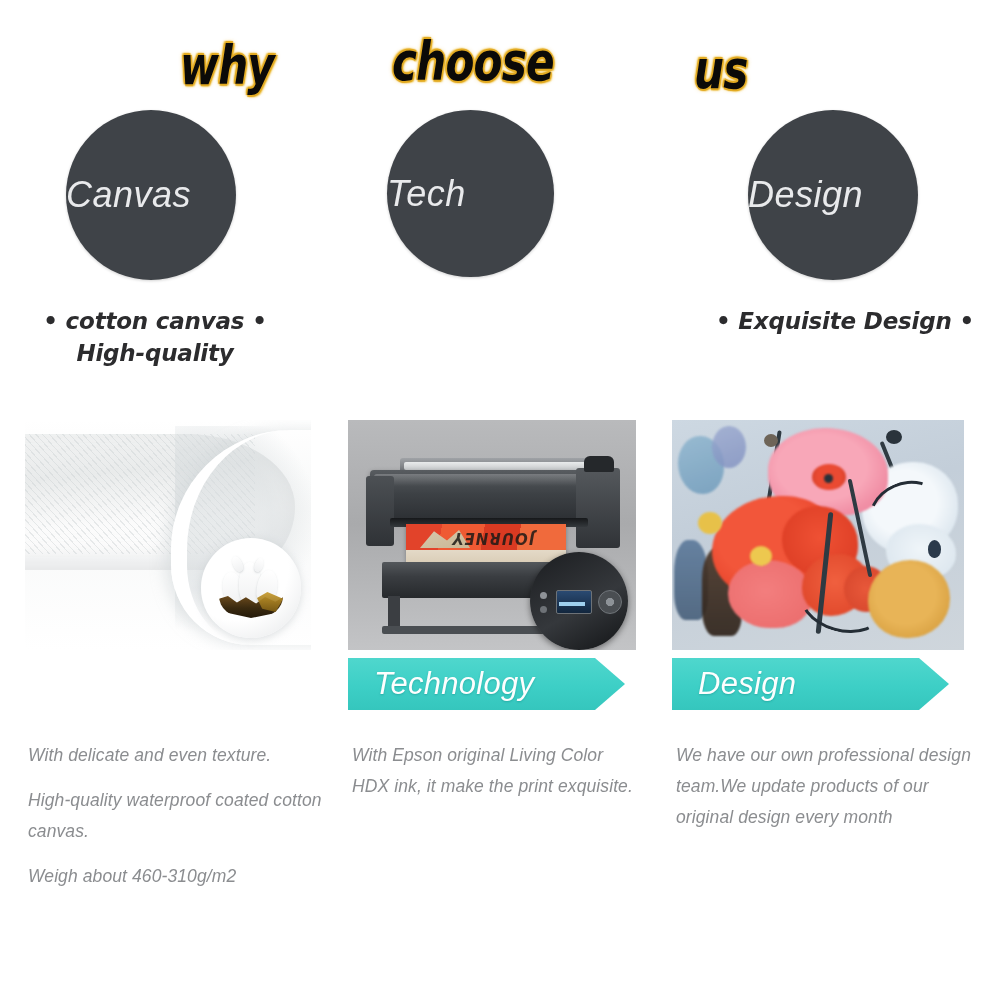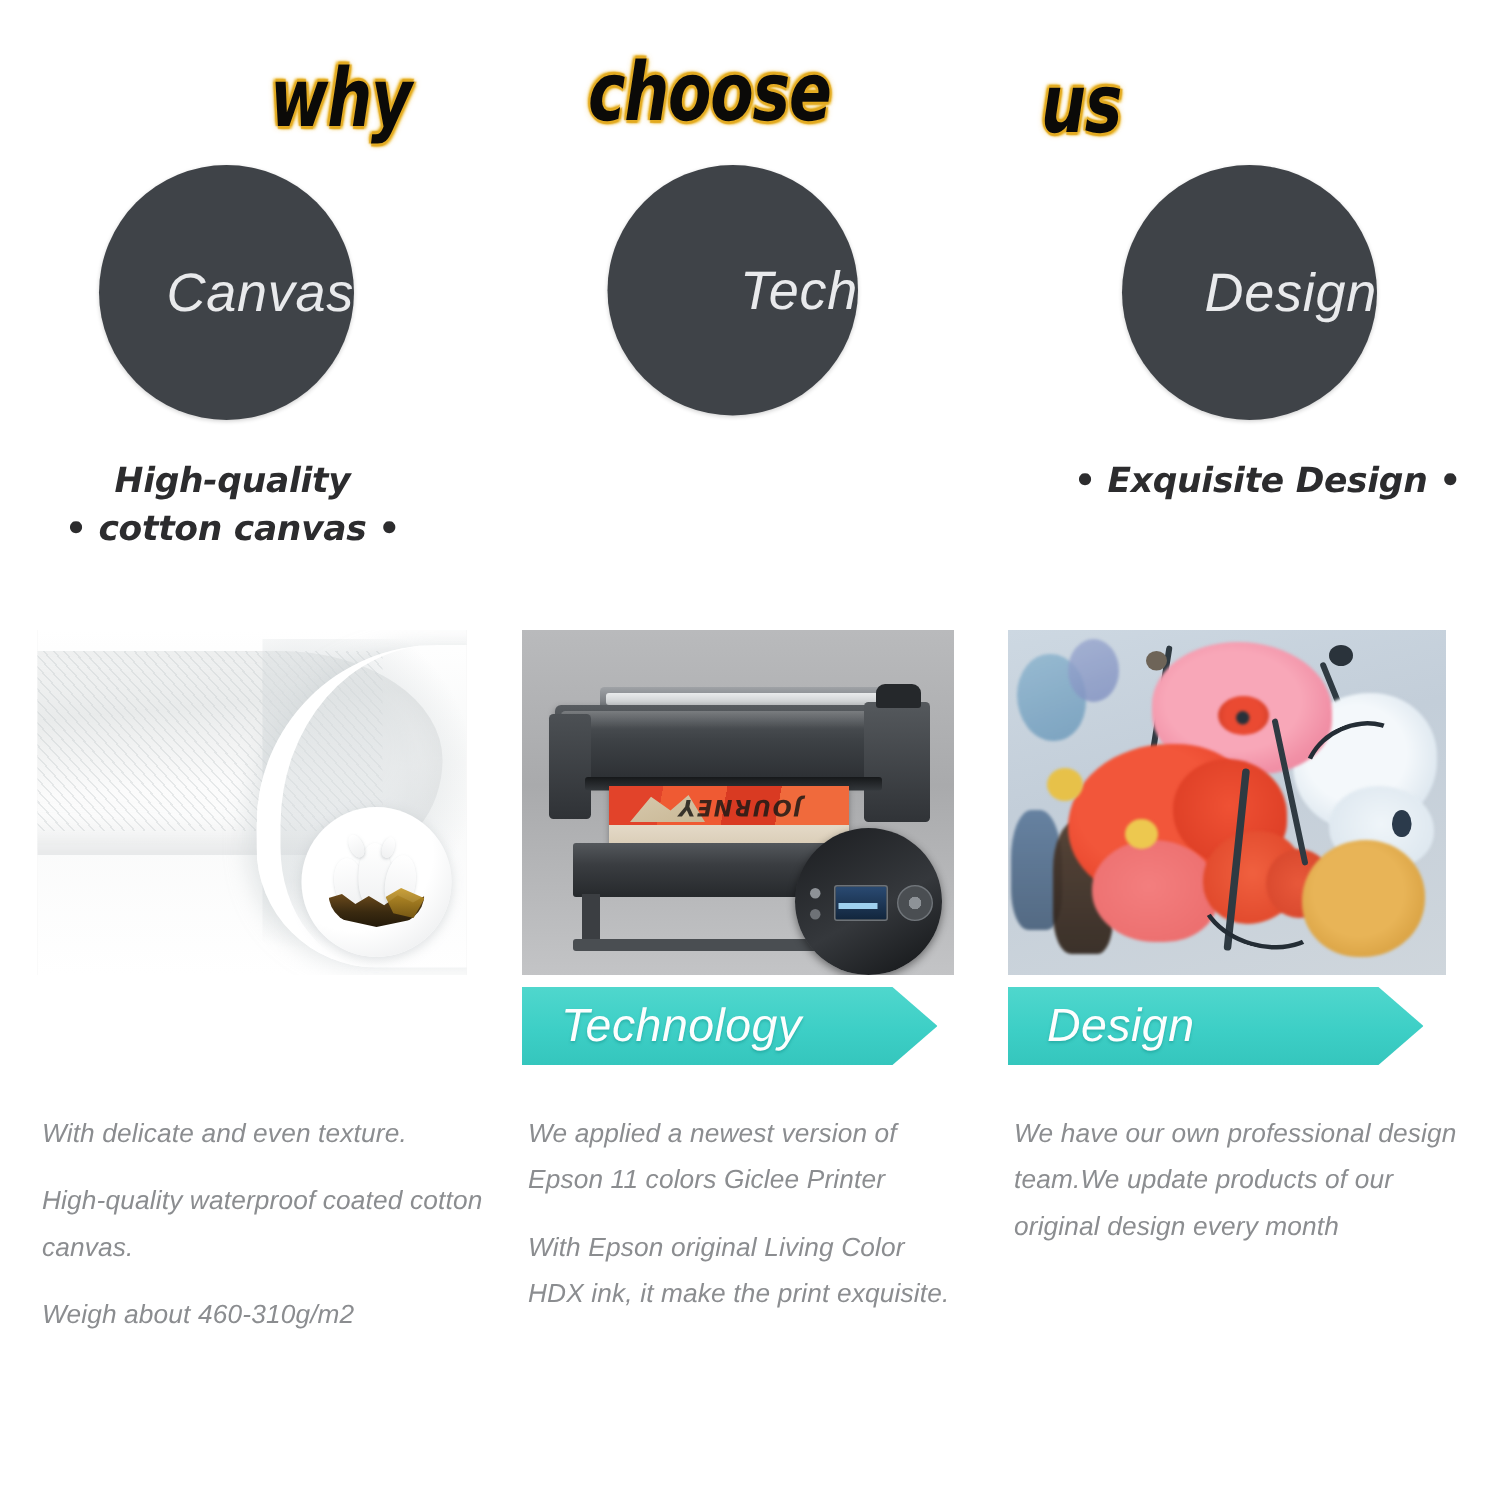--- a/index.html
+++ b/index.html
@@ -35,29 +35,29 @@
   }
   .hl-why{left:180px;top:6px;}
   .hl-choose{left:392px;top:2px;}
   .hl-us{left:694px;top:10px;}
 
   
   .circle{
     position:absolute;
     border-radius:50%;
     background:#3f4348;
-    display:flex;align-items:center;justify-content:flex-end;
+    display:flex;align-items:center;justify-content:flex-start;
     color:#e9eaec;
     font-size:36px;
     font-weight:400;
     letter-spacing:.5px;
     box-shadow:0 1px 3px rgba(0,0,0,.18);
   }
   .c-canvas{left:66px;top:110px;width:170px;height:170px;}
-  .c-tech{left:405px;top:110px;width:167px;height:167px;}
+  .c-tech{left:387px;top:110px;width:167px;height:167px;}
   .c-design{left:748px;top:110px;width:170px;height:170px;}
 
   
   .caption{
     position:absolute;
     text-align:center;
     color:#2c2c2e;
     font-family:"DejaVu Sans", sans-serif;
     font-weight:700;
     font-size:23px;
@@ -309,22 +309,22 @@
     <span>Canvas</span>
   </div>
   <div class="circle c-tech">
     <span>Tech</span>
   </div>
   <div class="circle c-design">
     <span>Design</span>
   </div>
 
   <div class="caption cap-1">
+    <div>• cotton canvas •</div>
     <div>High-quality</div>
-    <div>• cotton canvas •</div>
   </div>
   <div class="caption cap-3">
     <div>• Exquisite Design  •</div>
   </div>
 
   <div class="col col-1">
     <div class="photo p1">
       <div class="canvas-roll"></div>
       <div class="roll-body"></div>
       <div class="roll-weave"></div>
@@ -412,20 +412,19 @@
   <div class="banner b3">
     <span>Design</span>
   </div>
 
   <div class="body-text bt-1">
     <p>With delicate and even texture.</p>
     <p>High-quality waterproof coated cotton canvas.</p>
     <p>Weigh about 460-310g/m2</p>
   </div>
   <div class="body-text bt-2">
-    <p>We applied a newest version of Epson 11 colors Giclee Printer</p>
     <p>With Epson original Living Color HDX ink, it make the print exquisite.</p>
   </div>
   <div class="body-text bt-3">
     <p>We have our own professional design team.We update products of our original design every month</p>
   </div>
 
 </div>
 
 </body></html>

